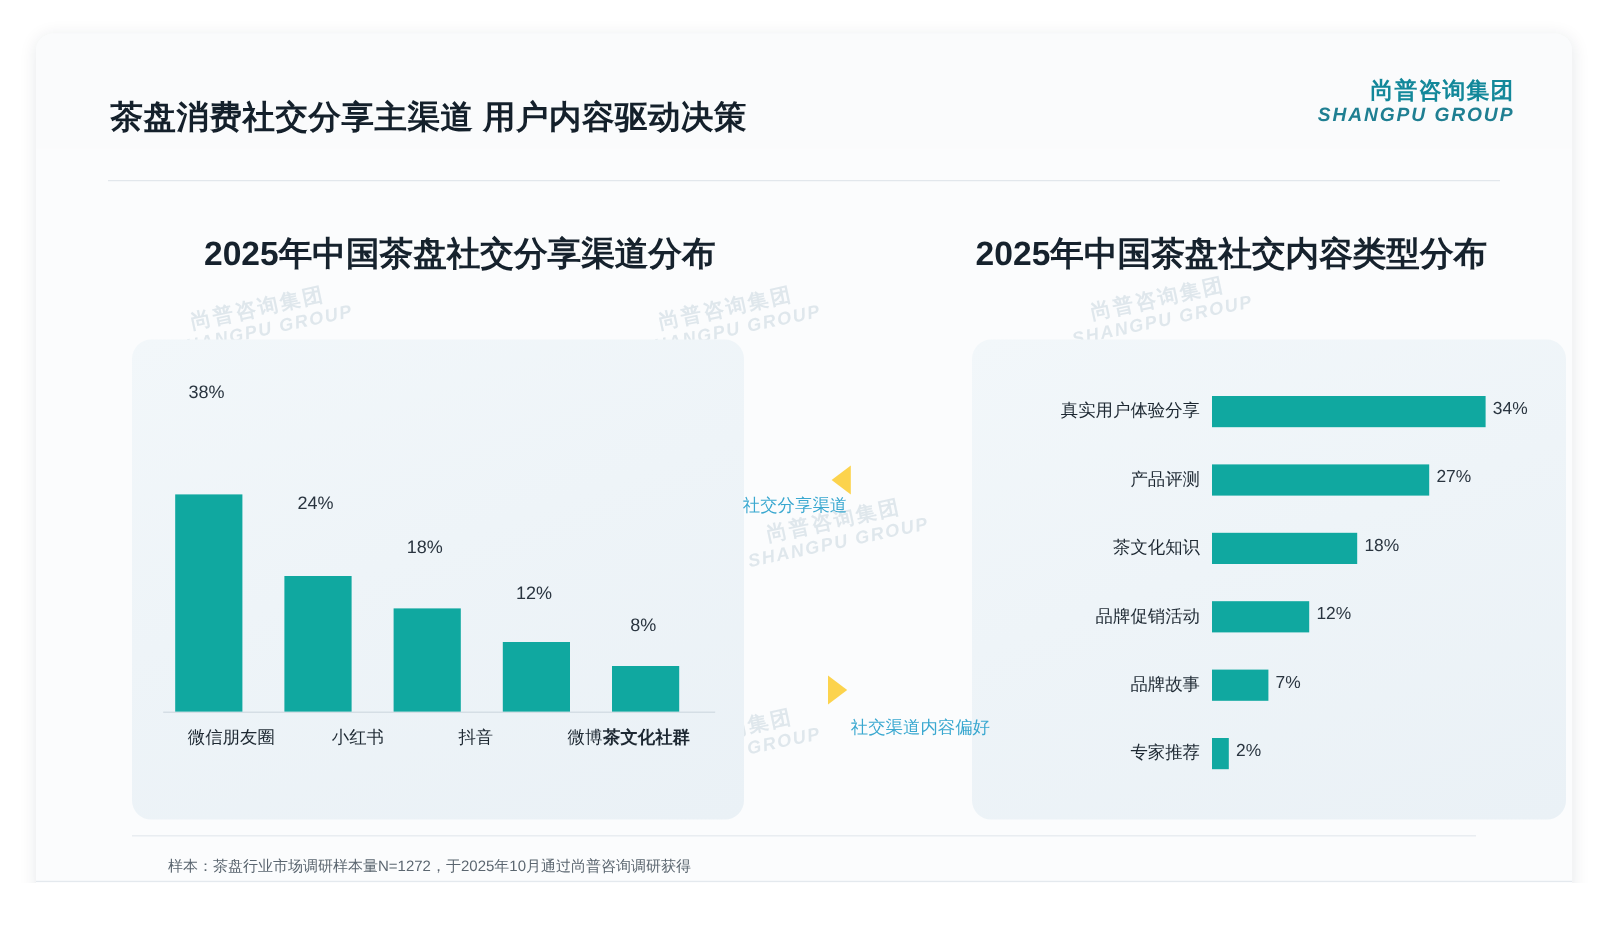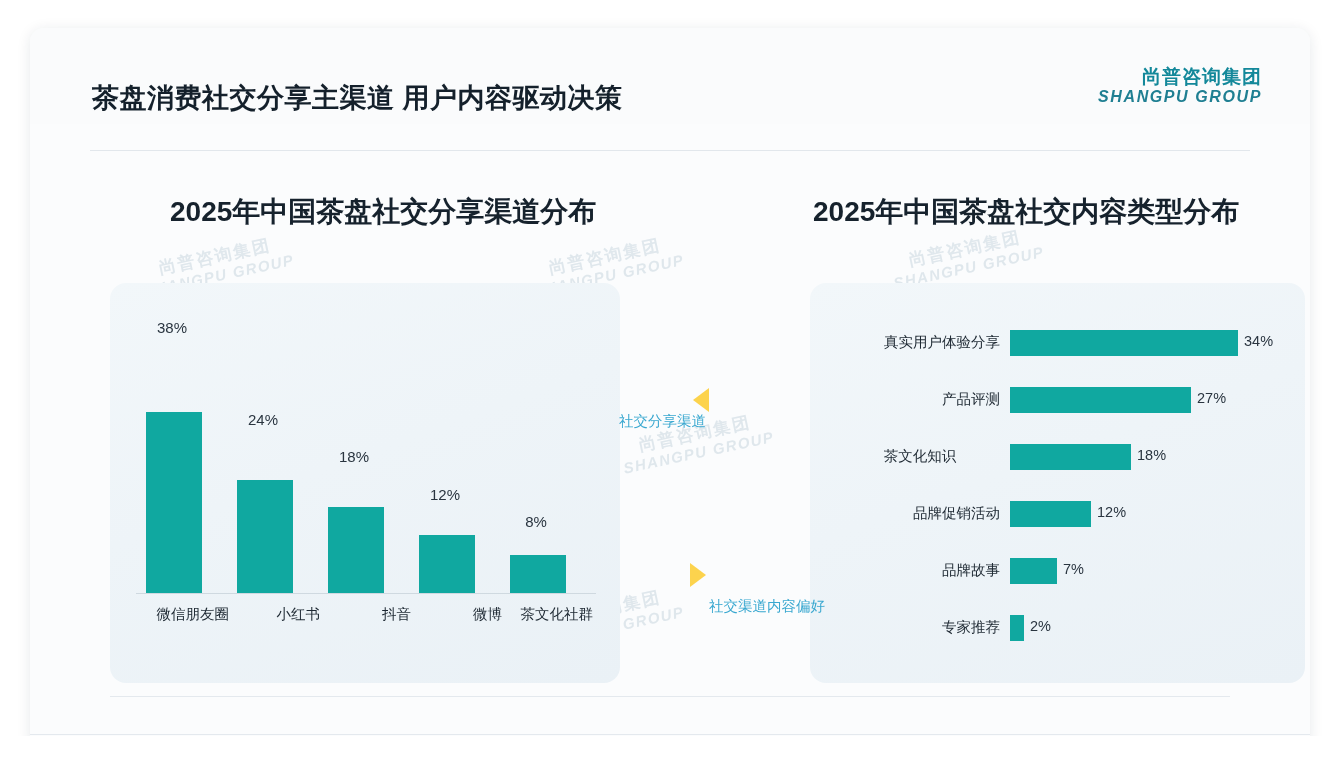--- a/index.html
+++ b/index.html
@@ -289,54 +289,55 @@
       <div class="lbar-val" style="left:204px; top:165px;">18%</div>
       <div class="lbar" style="left:218px; height:86px;"></div>
       <div class="lbar-cat" style="left:191px;">抖音</div>
 
       <div class="lbar-val" style="left:295px; top:203px;">12%</div>
       <div class="lbar" style="left:309px; height:58px;"></div>
       <div class="lbar-cat" style="left:282px;">微博</div>
 
       <div class="lbar-val" style="left:386px; top:230px;">8%</div>
       <div class="lbar" style="left:400px; height:38px;"></div>
-      <div class="lbar-cat" style="left:373px;">茶文化社群</div>
+      <div class="lbar-cat" style="left:355px;font-weight:bold;">茶文化社群</div>
     </div>
 
     <div class="tri tri-left" style="left:663px; top:360px;"></div>
     <div class="callout" style="left:589px; top:384px;">社交分享渠道</div>
 
     <div class="tri tri-right" style="left:660px; top:535px;"></div>
     <div class="callout" style="left:679px; top:569px;">社交渠道内容偏好</div>
 
     <div class="rchart">
       <div class="rrow-label" style="left:30px; top:50px;">真实用户体验分享</div>
       <div class="rbar" style="top:47px;  width:228px;"></div>
       <div class="rbar-val" style="left:434px; top:50px;">34%</div>
 
       <div class="rrow-label" style="left:30px; top:107px;">产品评测</div>
       <div class="rbar" style="top:104px; width:181px;"></div>
       <div class="rbar-val" style="left:387px; top:107px;">27%</div>
 
-      <div class="rrow-label" style="left:30px; top:164px;text-align:center;">茶文化知识</div>
+      <div class="rrow-label" style="left:30px; top:164px;">茶文化知识</div>
       <div class="rbar" style="top:161px; width:121px;"></div>
       <div class="rbar-val" style="left:327px; top:164px;">18%</div>
 
       <div class="rrow-label" style="left:30px; top:221px;">品牌促销活动</div>
       <div class="rbar" style="top:218px; width:81px;"></div>
       <div class="rbar-val" style="left:287px; top:221px;">12%</div>
 
       <div class="rrow-label" style="left:30px; top:278px;">品牌故事</div>
       <div class="rbar" style="top:275px; width:47px;"></div>
       <div class="rbar-val" style="left:253px; top:278px;">7%</div>
 
       <div class="rrow-label" style="left:30px; top:335px;">专家推荐</div>
       <div class="rbar" style="top:332px; width:14px;"></div>
       <div class="rbar-val" style="left:220px; top:335px;">2%</div>
     </div>
 
     <div class="source-rule"></div>
+    <div class="source-note">样本：茶盘行业市场调研样本量N=1272，于2025年10月通过尚普咨询调研获得</div>
     <div class="foot-rule"></div>
     <div class="copyright">©2025.12 SHANGPU GROUP</div>
     <div class="website">www.shangpu-china.com</div>
 
   </div>
 </div>
 
 </body></html>

